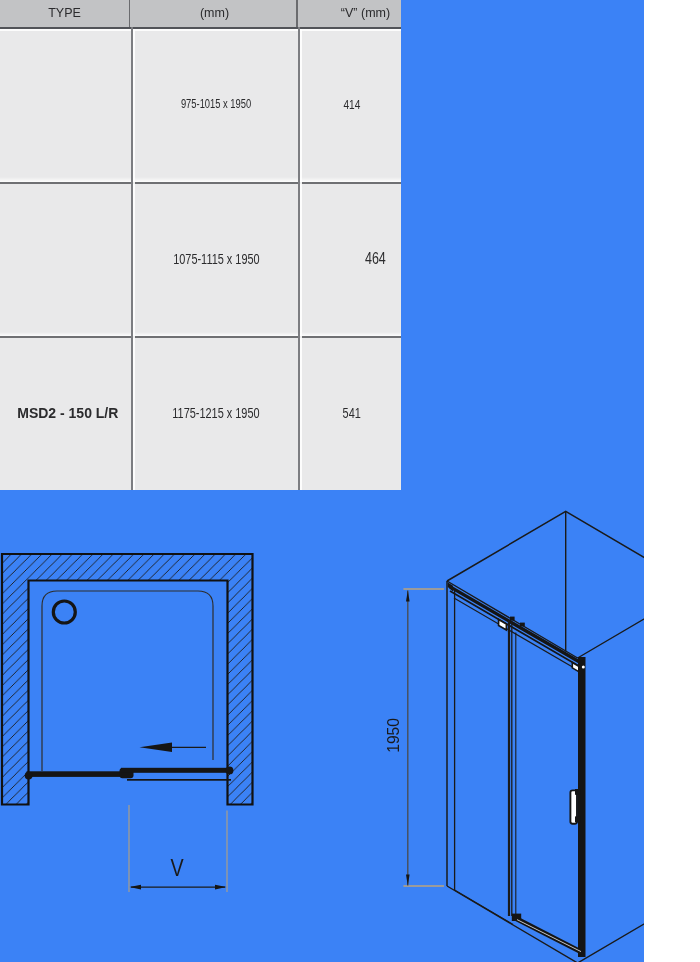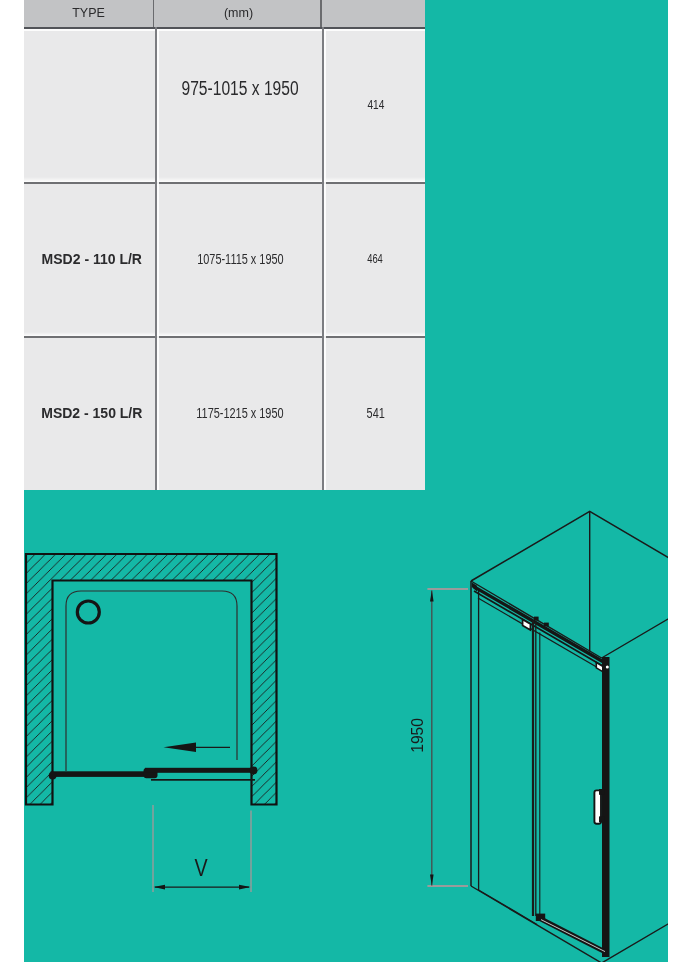--- a/index.html
+++ b/index.html
@@ -1,17 +1,17 @@
 <!DOCTYPE html>
 <html><head>
 <meta charset="utf-8">
 <style>
   html,body{margin:0;padding:0;background:#ffffff;}
-  #page{position:relative;width:644px;height:962px;background:#14b8a6;overflow:hidden;
-        font-family:"Liberation Sans",sans-serif;margin-left:24px;}
+  #page{position:relative;width:644px;height:962px;background:#3b82f6;overflow:hidden;
+        font-family:"Liberation Sans",sans-serif;}
   .abs{position:absolute;}
   .ct{display:flex;align-items:center;justify-content:center;white-space:nowrap;}
   .cond{transform:scaleX(0.78);}
   text{-webkit-font-smoothing:antialiased;}
 </style>
 </head>
 <body>
 <div id="page">
 
   <div class="abs" style="left:0;top:0;width:401px;height:490px;background:#e9e9ea;"></div>
@@ -32,37 +32,37 @@
   <div class="abs" style="left:132.5px;top:29px;width:2.2px;height:461px;background:rgba(255,255,255,0.9);"></div>
 
   <div class="abs" style="left:296.2px;top:0;width:1.8px;height:27px;background:#6a6b6e;"></div>
   <div class="abs" style="left:298px;top:27px;width:2px;height:463px;background:#7c7d81;"></div>
   <div class="abs" style="left:300px;top:29px;width:2.2px;height:461px;background:rgba(255,255,255,0.9);"></div>
 
   <div class="abs ct" style="left:0;top:0;width:129px;height:26px;font-size:12.5px;color:#2b2b2d;">TYPE</div>
 
   <div class="abs ct" style="left:132px;top:0;width:165px;height:26px;font-size:12.5px;color:#2b2b2d;">(mm)</div>
 
+  <div class="abs ct" style="left:300px;top:0;width:131px;height:26px;font-size:12.5px;color:#2b2b2d;">“V” (mm)</div>
 
 
-  <div class="abs ct" style="left:133.2px;top:76px;width:166px;height:24px;font-size:20px;color:#2b2b2d;align-items:center;">
+  <div class="abs ct" style="left:133.2px;top:92px;width:166px;height:24px;font-size:12px;color:#2b2b2d;align-items:center;">
       <span class="cond">975-1015 x 1950</span>
     </div>
 
   <div class="abs ct" style="left:299px;top:92px;width:105px;height:24px;font-size:13px;color:#2b2b2d;">
       <span class="cond">414</span>
     </div>
 
-  <div class="abs ct" style="left:2.3px;top:247px;width:131px;height:24px;font-size:14px;font-weight:bold;color:#2b2b2d;">MSD2 - 110 L/R</div>
 
   <div class="abs ct" style="left:133.2px;top:247px;width:166px;height:24px;font-size:14px;color:#2b2b2d;">
       <span class="cond">1075-1115 x 1950</span>
     </div>
 
-  <div class="abs ct" style="left:299px;top:247px;width:105px;height:24px;font-size:12px;color:#2b2b2d;">
+  <div class="abs ct" style="left:299px;top:247px;width:105px;height:24px;font-size:16px;color:#2b2b2d;padding-left:24px;">
       <span class="cond">464</span>
     </div>
 
   <div class="abs ct" style="left:2.3px;top:401px;width:131px;height:24px;font-size:14px;font-weight:bold;color:#2b2b2d;">MSD2 - 150 L/R</div>
 
   <div class="abs ct" style="left:133.2px;top:401px;width:166px;height:24px;font-size:14px;color:#2b2b2d;text-align:center;">
       <span class="cond">1175-1215 x 1950</span>
     </div>
 
   <div class="abs ct" style="left:299px;top:401px;width:105px;height:24px;font-size:14px;color:#2b2b2d;justify-content:center;">

